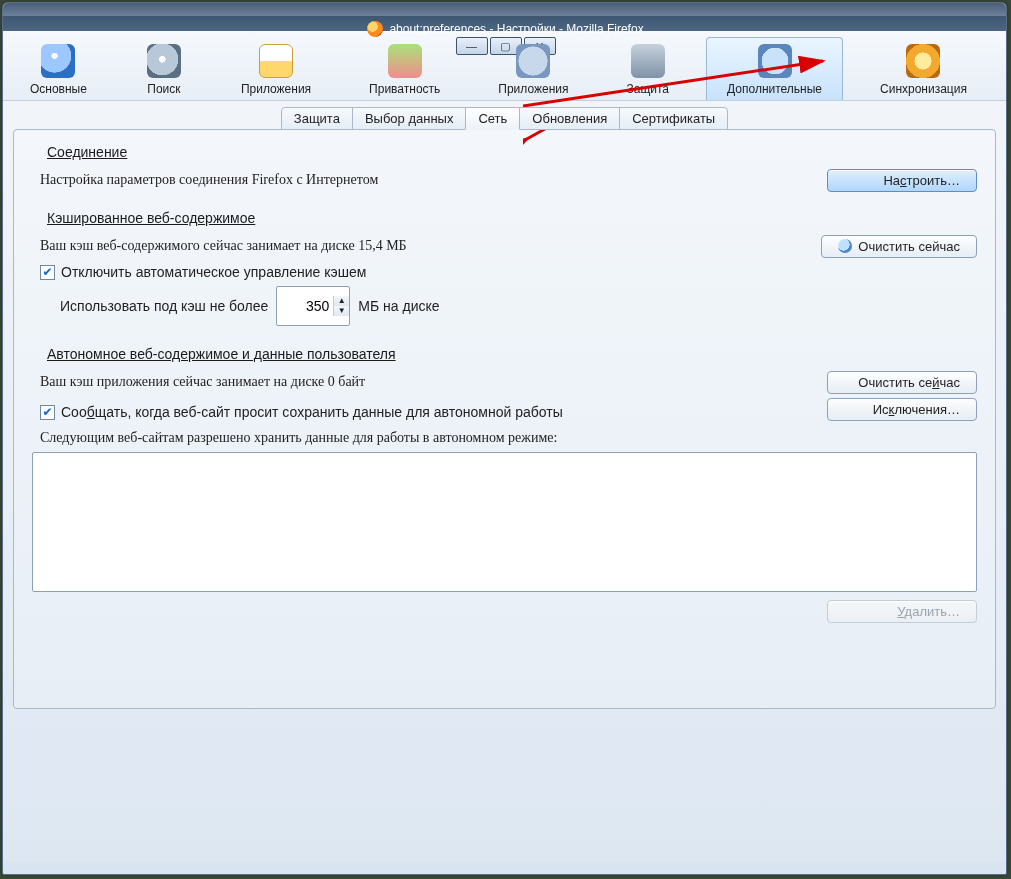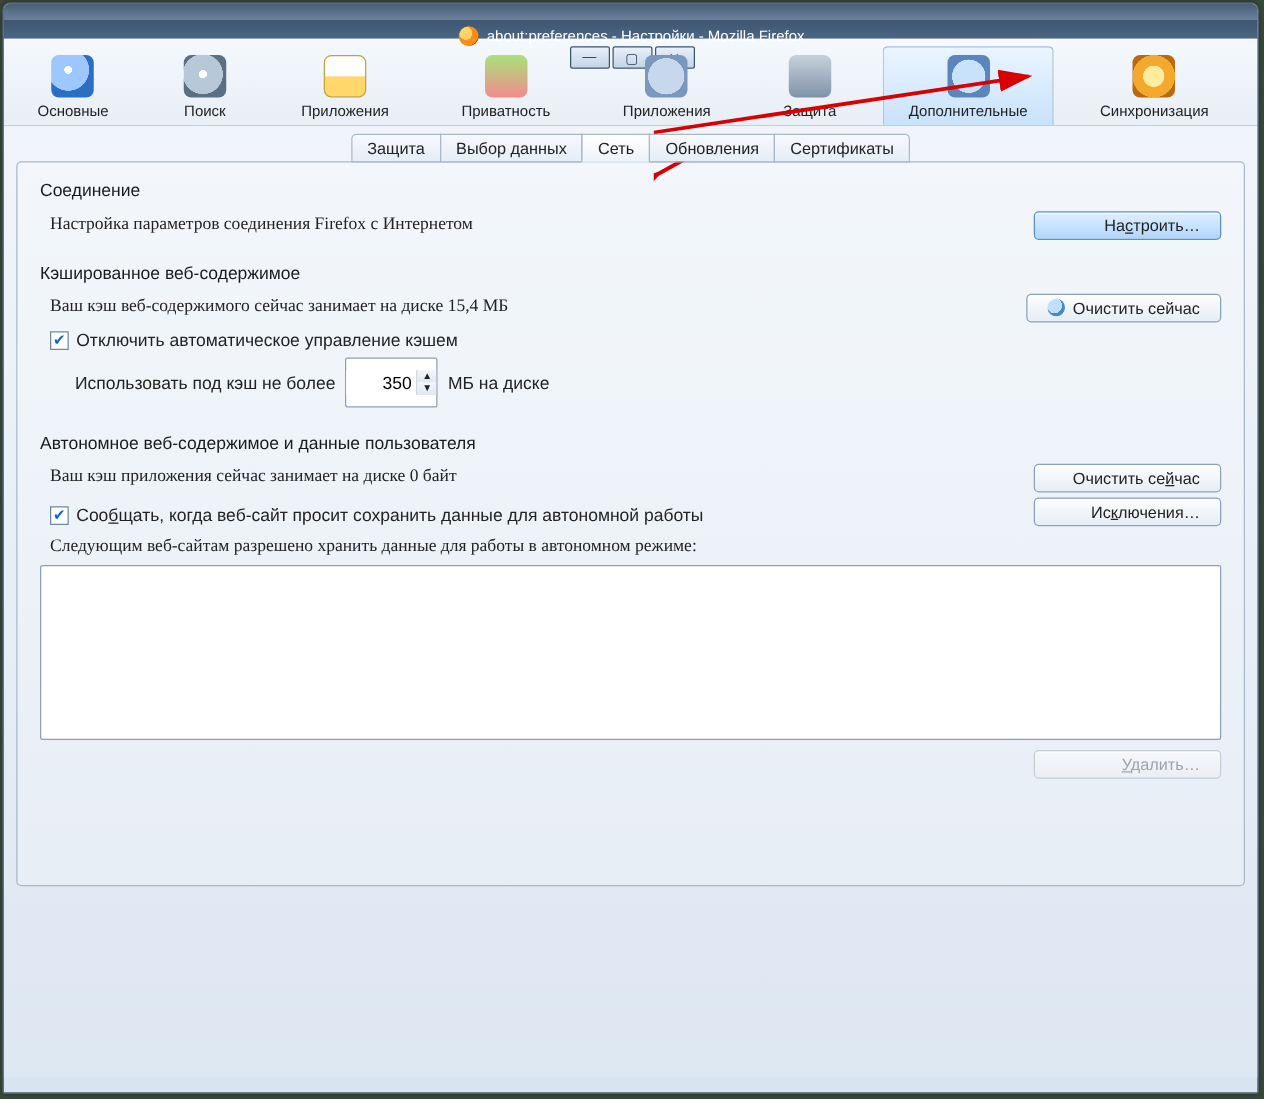--- a/index.html
+++ b/index.html
@@ -69,21 +69,21 @@
   .subtab.active {
     background: linear-gradient(#fff,#eef3fa);
     border-bottom:1px solid #eef3fa; font-weight:400;
     position:relative; z-index:3;
   }
   .panel {
     border:1px solid #aab9c9; border-radius:4px;
     background: linear-gradient(#f3f7fb,#e8eef6);
     padding: 14px 18px; min-height: 580px; position:relative;
   }
-  .section-title { font-size:14px; color:#1a1a1a; margin: 8px 0 8px 0; }
+  .section-title { font-size:14px; color:#1a1a1a; margin: 8px 0 8px 15px; text-decoration: underline; }
   .section-title.first{ margin-top:0; }
   .row { display:flex; justify-content:space-between; align-items:center; margin:4px 0;}
   .sub { font-size:14px; color:#222; margin:4px 0 4px 8px;font-family:Liberation Serif, serif;}
   .btn {
     padding:3px 16px; font-size:13px; color:#222;
     background:linear-gradient(#fdfefe,#e6edf5);
     border:1px solid #8ca1b8; border-radius:4px; cursor:pointer;
     box-shadow: inset 0 1px 0 #fff;
     min-width:150px; text-align:right;
   }

